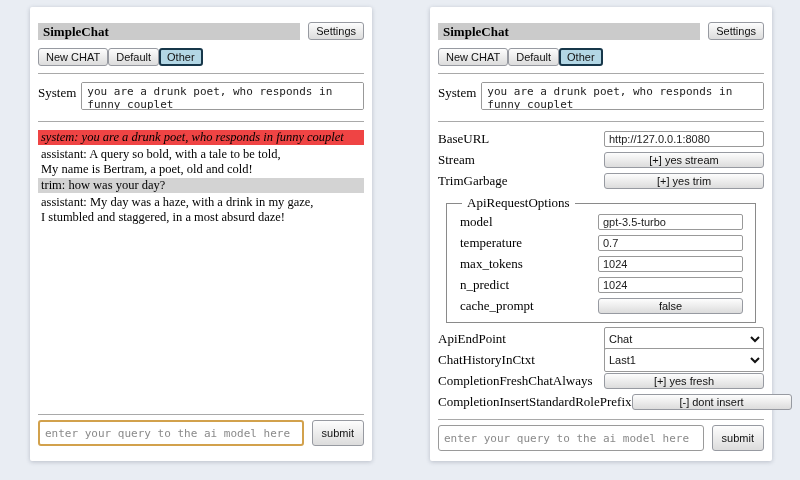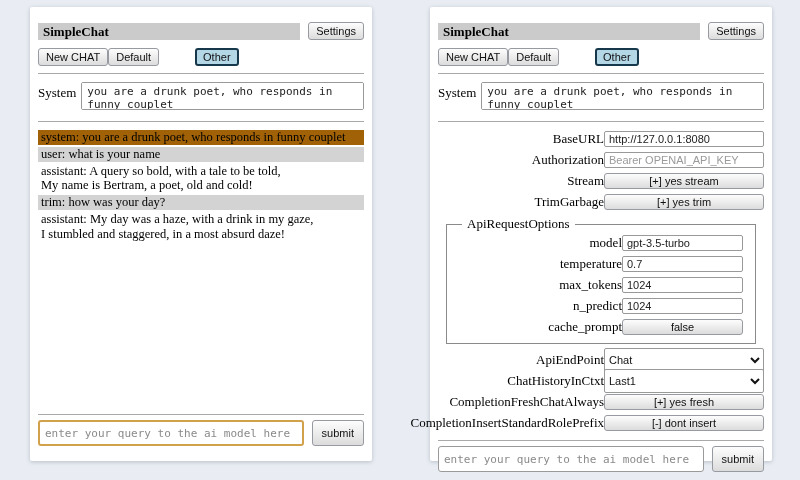--- a/index.html
+++ b/index.html
@@ -26,74 +26,74 @@
     font-family: "Liberation Serif", serif; font-weight: bold; font-size: 13px;
     padding: 1px 5px; height: 17px; line-height: 15px;
   }
   button {
     font-family: "Liberation Sans", sans-serif; font-size: 11px;
     background: linear-gradient(#fdfdfd, #dcdcdc);
     border: 1px solid #979aa1; border-radius: 3px;
     padding: 2px 7px; color: #111; cursor: pointer;
   }
   .sessions { display: flex; margin-top: 8px; }
-  .session-btn.selected { background: #b3d7e5; border: 2px solid #17374a; padding: 1px 6px; margin-left: 36px; }
+  .session-btn.selected { background: #b3d7e5; border: 2px solid #17374a; padding: 1px 6px; }
 
   hr { border: none; border-top: 1px solid #a9a9a9; margin: 7px 0 5px; width: 100%; }
 
   .system-row { display: flex; gap: 5px; margin: 3px 0 4px; }
   .system-label { font-family: "Liberation Serif", serif; font-size: 13px; padding-top: 3px; }
   .system-input {
     flex: 1; height: 28px; resize: none;
     font-family: "DejaVu Sans Mono", monospace; font-size: 11px;
     border: 1px solid #999; border-radius: 2px; padding: 2px 5px; color: #222;
   }
 
   .messages {
     display: flex; flex-direction: column; gap: 2px; margin-top: 3px;
     font-family: "Liberation Serif", serif; font-size: 12.5px; line-height: 1.18;
   }
   .msg { padding: 0 3px; white-space: pre-line; }
-  .msg-system { background: #a16207; }
+  .msg-system { background: #ef4444; font-style: italic; }
   .msg-user   { background: #d3d3d3; }
   .msg-assistant { background: #ffffff; }
 
   .footer { margin-top: auto; }
   .query-row { display: flex; gap: 8px; align-items: stretch; }
   .query-input {
     flex: 1; height: 26px;
     font-family: "DejaVu Sans Mono", monospace; font-size: 11px;
     border: 1px solid #9a9a9a; border-radius: 3px; padding: 3px 5px;
   }
   .query-input.focused { border: 2px solid #d2a14c; }
   .query-input::placeholder { color: #8a8a8a; }
   .submit-btn { padding: 2px 9px; }
 
   .settings-list { margin-top: 1px; }
-  .srow { display: flex; align-items: center; justify-content: flex-end; height: 21px; }
+  .srow { display: flex; align-items: center; justify-content: space-between; height: 21px; }
   .srow-label { font-family: "Liberation Serif", serif; font-size: 13px; color: #000; white-space: nowrap; }
   .ctlwrap { width: 160px; flex: none; }
   .ctl { width: 100%; height: 16px; display: block; }
   input.ctl {
     font-family: "Liberation Sans", sans-serif; font-size: 11px;
     border: 1px solid #999; border-radius: 2px; padding: 1px 4px; color: #222;
   }
   input.ctl::placeholder { color: #9a9a9a; }
   button.ctl { padding: 0 4px; height: 16px; }
   select.ctl {
     height: 24px; font-size: 11px; font-family: "Liberation Sans", sans-serif;
     border: 1px solid #999; border-radius: 2px; background: #fff; color: #111;
   }
   fieldset {
     border: 1px solid #8a8a8a; margin: 4px 8px 5px; padding: 0 12px 6px 13px;
   }
   legend {
     font-family: "Liberation Serif", serif; font-size: 13px; padding: 0 5px; margin-left: 2px;
   }
-  fieldset .ctlwrap { width: 121px; }
+  fieldset .ctlwrap { width: 145px; }
 </style>
 </head>
 <body>
 
 <div class="panel left">
   <div class="titlebar">
     <div class="apptitle">SimpleChat</div>
     <button>Settings</button>
   </div>
   <div class="sessions">
@@ -102,21 +102,20 @@
     <button class="session-btn selected">Other</button>
   </div>
   <hr>
   <div class="system-row">
     <span class="system-label">System</span>
     <textarea class="system-input" style="">you are a drunk poet, who responds in funny couplet</textarea>
   </div>
   <hr>
   <div class="messages">
       <div class="msg msg-system">system: you are a drunk poet, who responds in funny couplet</div>
-      <div class="msg msg-user">user: what is your name</div>
       <div class="msg msg-assistant">assistant: A query so bold, with a tale to be told,
 My name is Bertram, a poet, old and cold!</div>
       <div class="msg msg-user">trim: how was your day?</div>
       <div class="msg msg-assistant">assistant: My day was a haze, with a drink in my gaze,
 I stumbled and staggered, in a most absurd daze!</div>
     </div>
   <div class="footer">
     <hr>
     <div class="query-row">
       <input type="text" class="query-input focused" placeholder="enter your query to the ai model here" style="">
@@ -143,26 +142,20 @@
   <hr>
   <div class="settings-list">
     <div id="settings-top">
         <div class="srow">
           <span class="srow-label">BaseURL</span>
           <div class="ctlwrap">
             <input type="text" class="ctl" value="http://127.0.0.1:8080" style="">
           </div>
         </div>
         <div class="srow">
-          <span class="srow-label">Authorization</span>
-          <div class="ctlwrap">
-            <input type="text" class="ctl" placeholder="Bearer OPENAI_API_KEY" style="">
-          </div>
-        </div>
-        <div class="srow">
           <span class="srow-label">Stream</span>
           <div class="ctlwrap">
             <button class="ctl">[+] yes stream</button>
           </div>
         </div>
         <div class="srow">
           <span class="srow-label">TrimGarbage</span>
           <div class="ctlwrap">
             <button class="ctl">[+] yes trim</button>
           </div>

